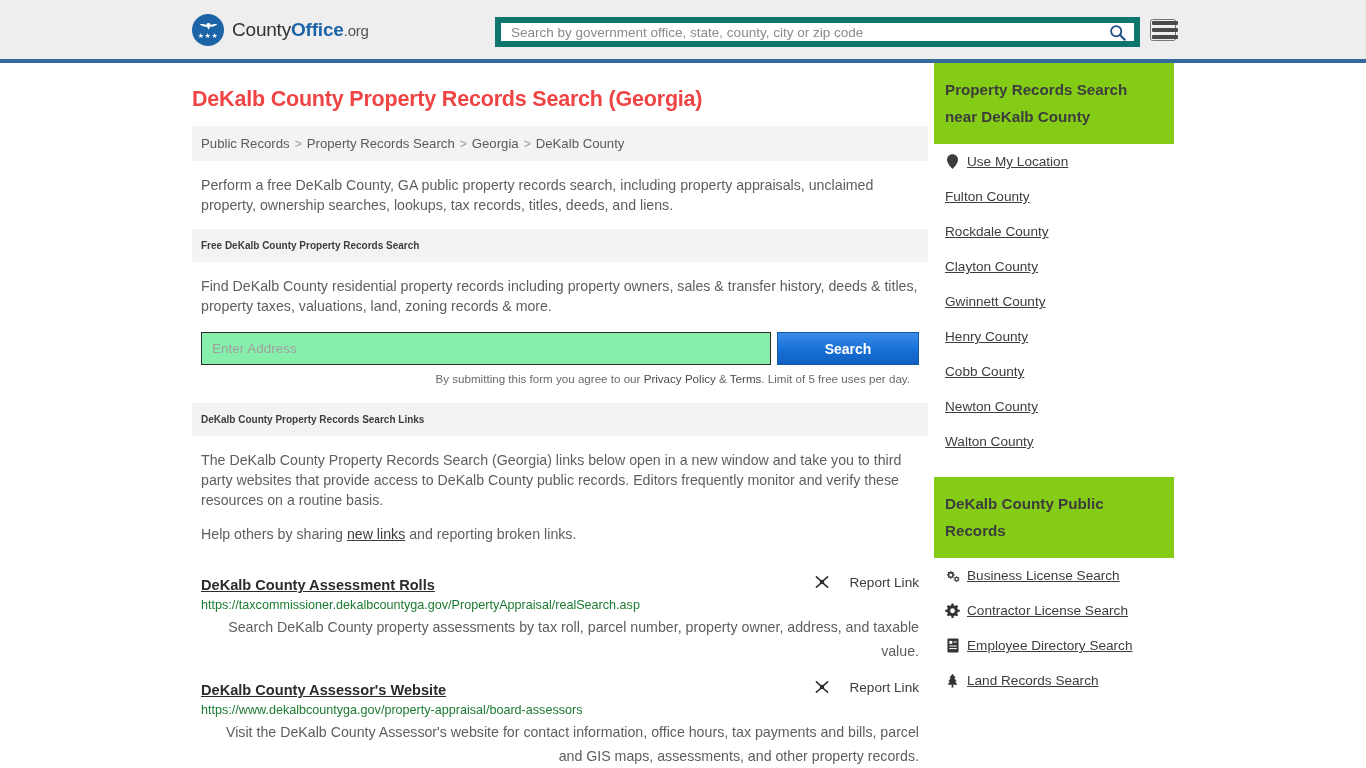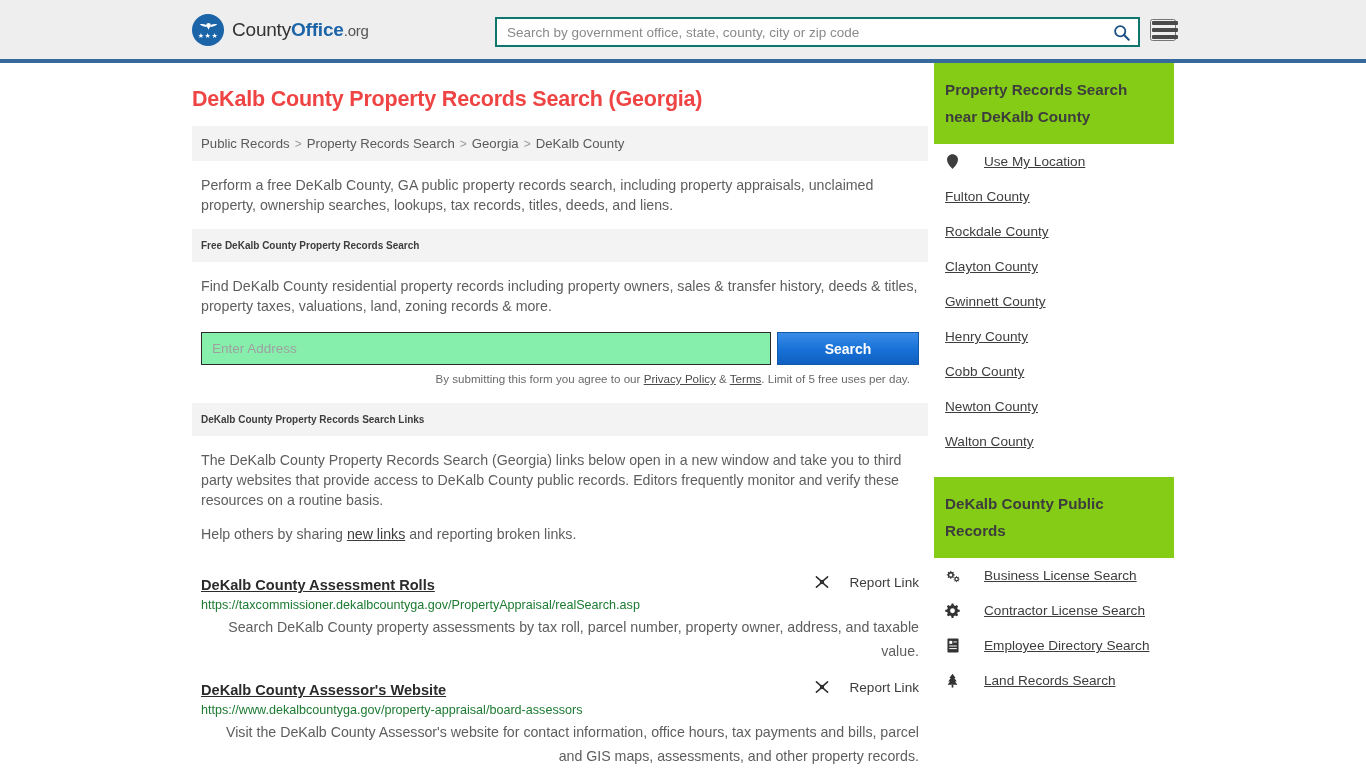--- a/index.html
+++ b/index.html
@@ -49,21 +49,21 @@
     white-space: nowrap;
   }
   .brand-text .bold-blue { color: #1b64a8; font-weight: 700; }
   .brand-text .county { color: #333333; font-weight: 400; }
   .brand-text .tld { font-size: 15px; color: #555555; }
 
   .search-wrap {
     position: absolute; left: 495px; top: 17px;
     width: 645px; height: 30px;
     background: #ffffff;
-    border: 2px solid #0f766e;
+    border: 6px solid #0f766e;
     display: flex; align-items: center;
   }
   .search-wrap input {
     flex: 1; height: 28px; border: none; outline: none;
     padding: 0 10px; font-size: 13.5px;
     font-family: "Liberation Sans", sans-serif;
     color: #333333; background: transparent;
   }
   .search-wrap input::placeholder { color: #8a8a8a; }
   .search-go {
@@ -134,21 +134,21 @@
     border: 1px solid #1459a8;
     background: linear-gradient(180deg, #3b8ce8 0%, #1670d6 55%, #1060c0 100%);
     color: #ffffff; font-size: 14px; font-weight: 700;
     font-family: "Liberation Sans", sans-serif;
     cursor: pointer;
   }
   .fine-print {
     text-align: right; font-size: 11.6px; color: #6a6a6a;
     margin: 7px 9px 0 0; width: 718px;
   }
-  .fine-print a { color: #4a4a4a; text-decoration: underline; }
+  .fine-print a { color: #4a4a4a; }
 
   
   .result { margin: 0 0 0 9px; width: 718px; }
   .result-head {
     display: flex; align-items: baseline; justify-content: space-between;
   }
   .result-title {
     font-size: 14.6px; font-weight: 700; color: #2b2b2b;
     text-decoration: underline; cursor: pointer;
   }
@@ -167,21 +167,21 @@
 
   
   .side-head {
     background: #84cc16;
     padding: 13px 11px 14px 11px;
     font-size: 15.2px; font-weight: 700; color: #3d3d3d;
     line-height: 27px;
   }
   .side-list { padding: 0; margin: 0; list-style: none; }
   .side-item {
-    display: flex; align-items: center; gap: 24px;
+    display: flex; align-items: center; gap: 7px;
     padding: 10px 0 10px 11px;
     font-size: 13.6px;
   }
   .side-item a {
     color: #3d3d3d; text-decoration: underline; cursor: pointer;
   }
   .side-icon {
     width: 15px; height: 15px; flex: none;
     display: flex; align-items: center; justify-content: center;
     color: #333333;

